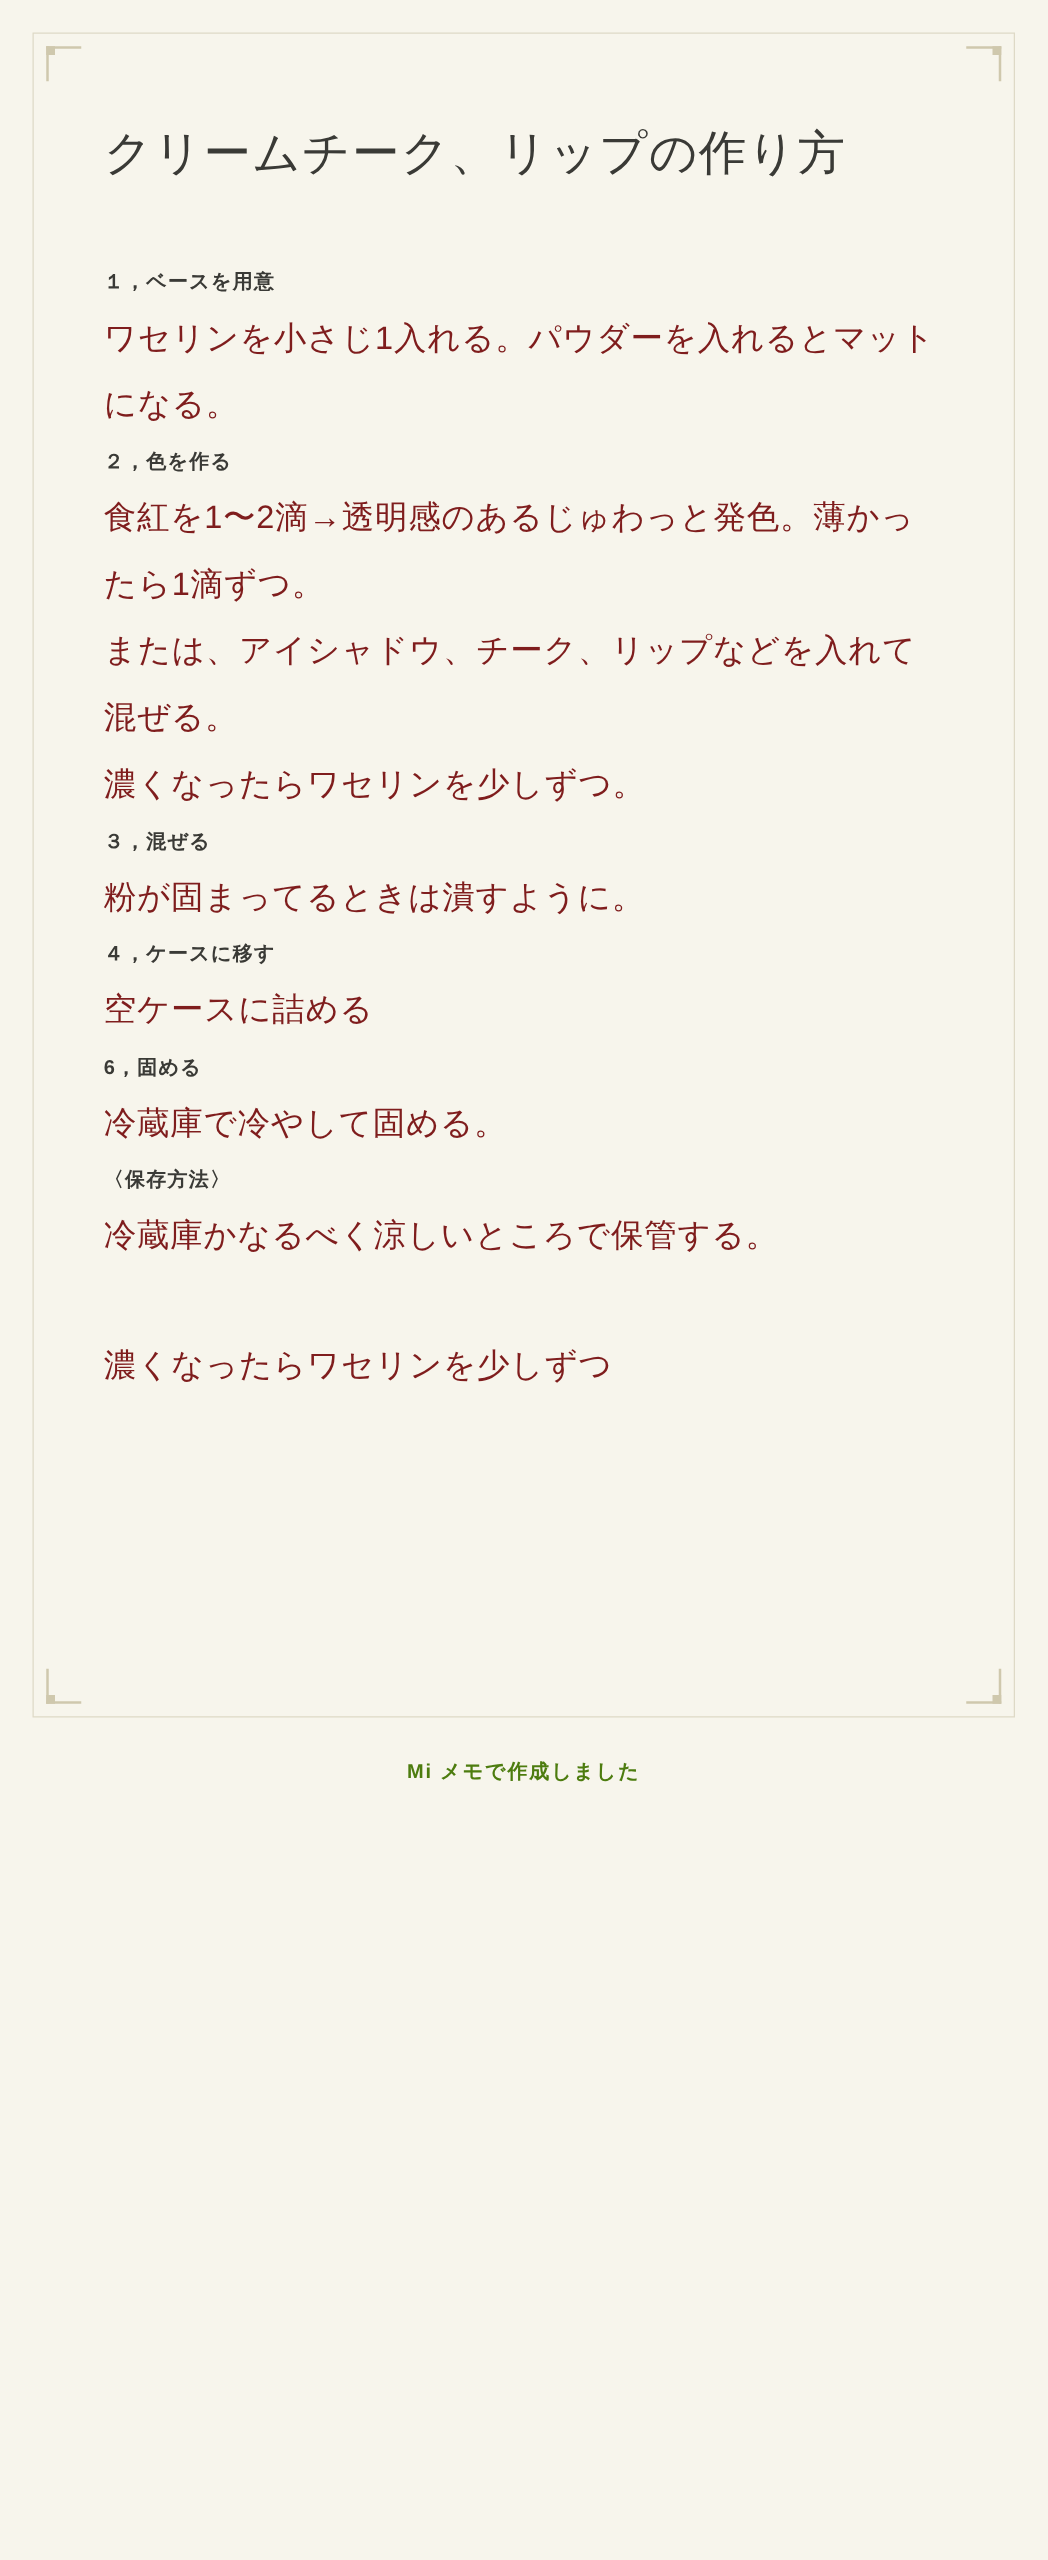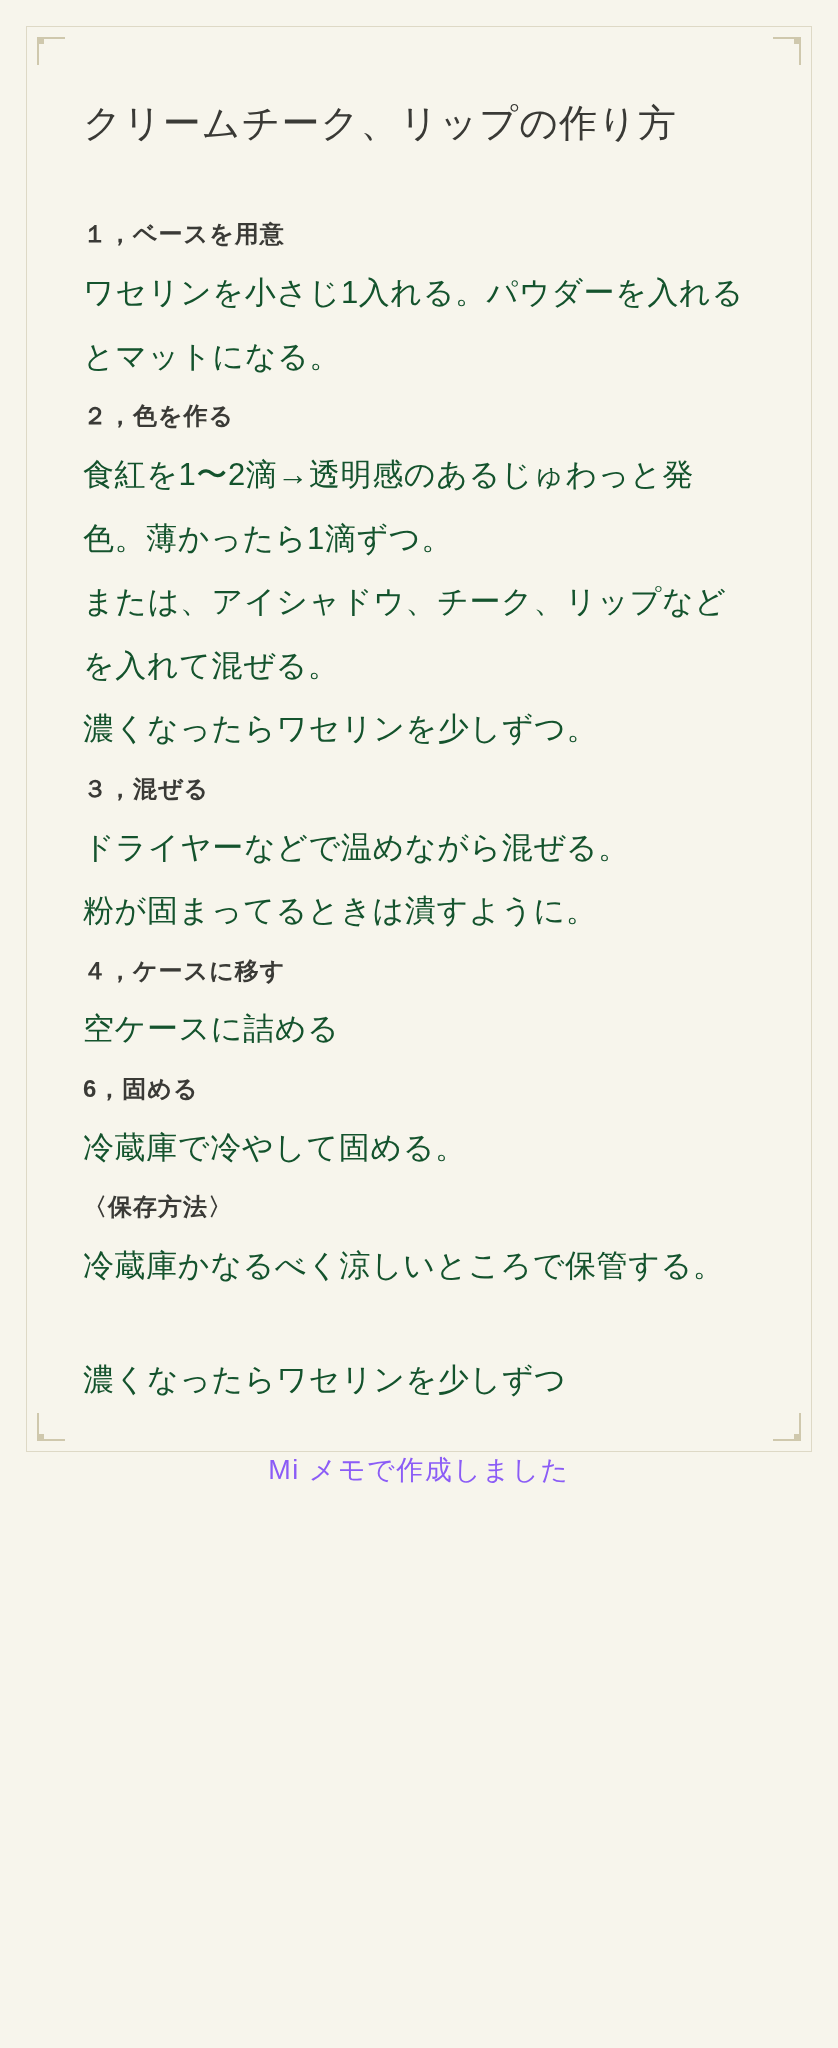--- a/index.html
+++ b/index.html
@@ -63,45 +63,46 @@
     line-height: 1.72;
     color: #3a3a36;
     letter-spacing: 1px;
     font-weight: 400;
     margin: 0 0 52px 0;
   }
   .section {
     margin-bottom: 2px;
   }
   .step-heading {
-    font-size: 24px;
+    font-size: 16px;
     font-weight: bold;
     color: #3a3a36;
     letter-spacing: 1px;
     line-height: 2.2;
     margin: 0;
   }
   .para {
-    font-size: 31px;
-    color: #14532d;
+    font-size: 26px;
+    color: #7f1d1d;
     letter-spacing: 0.6px;
     line-height: 2.05;
     margin: 0;
   }
   .blank-line {
     height: 48px;
   }
   .footer {
     height: 86px;
     display: flex;
     align-items: center;
     justify-content: center;
-    font-size: 27px;
-    color: #8b5cf6;
+    font-size: 16px;
+    color: #4d7c0f;
     letter-spacing: 1.5px;
+    font-weight: bold;
   }
 </style>
 </head>
 <body>
 
 <div class="page">
 
   <div class="note-card">
     <span class="corner tl"></span>
     <span class="corner tr"></span>
@@ -119,21 +120,20 @@
 
       <div class="section">
         <p class="step-heading">２，色を作る</p>
         <p class="para">食紅を1〜2滴→透明感のあるじゅわっと発色。薄かったら1滴ずつ。</p>
         <p class="para">または、アイシャドウ、チーク、リップなどを入れて混ぜる。</p>
         <p class="para">濃くなったらワセリンを少しずつ。</p>
       </div>
 
       <div class="section">
         <p class="step-heading">３，混ぜる</p>
-        <p class="para">ドライヤーなどで温めながら混ぜる。</p>
         <p class="para">粉が固まってるときは潰すように。</p>
       </div>
 
       <div class="section">
         <p class="step-heading">４，ケースに移す</p>
         <p class="para">空ケースに詰める</p>
       </div>
 
       <div class="section">
         <p class="step-heading">6，固める</p>

